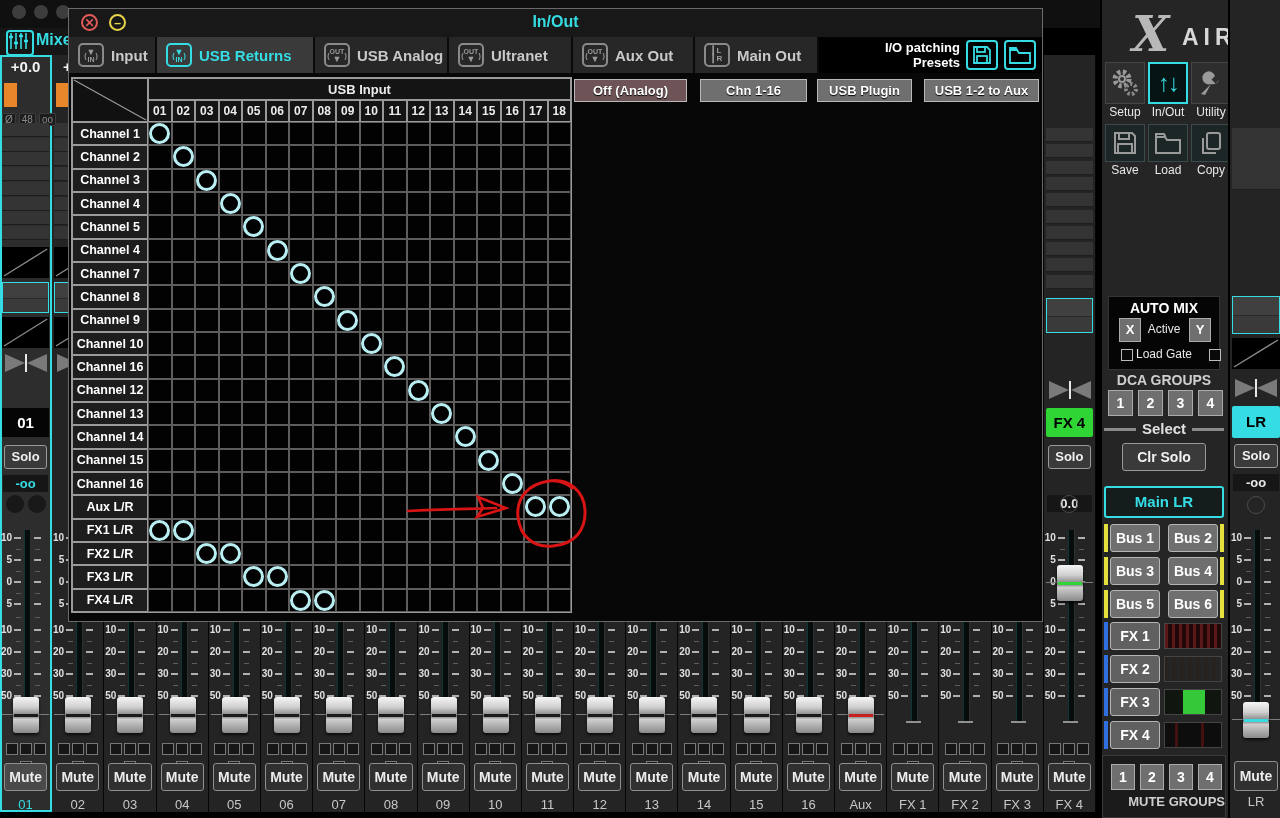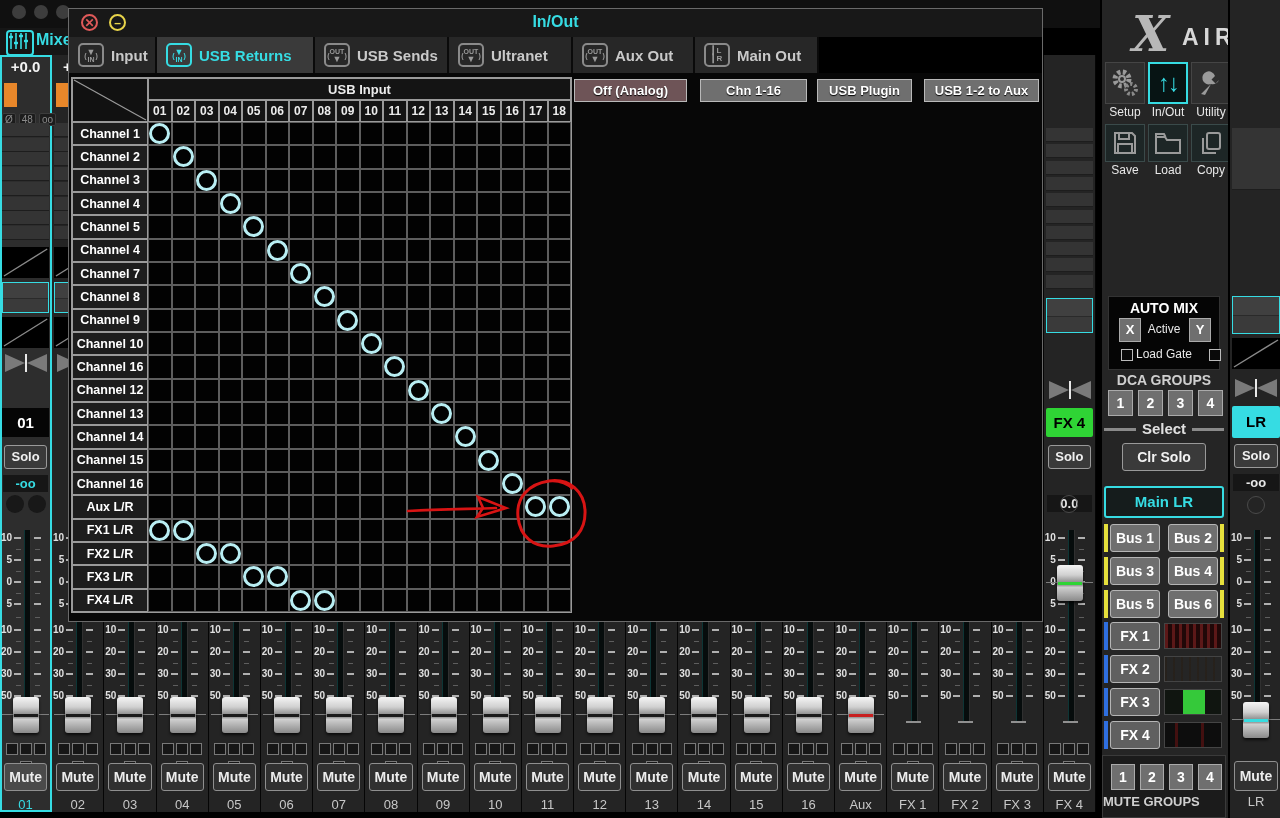--- a/index.html
+++ b/index.html
@@ -116,21 +116,21 @@
   .busbtn{width:50px;height:28px;background:#6f6f6f;border:1px solid #b5b5b5;border-radius:3px;color:#fff;
           font-weight:bold;font-size:14px;text-align:center;line-height:26px;box-sizing:border-box;}
   .ybar{width:4px;height:28px;background:#e6e03c;}
   .bbar{width:4px;height:28px;background:#2f6fe0;}
   .fxbtn{width:50px;height:28px;background:#606060;border:1px solid #b5b5b5;border-radius:3px;color:#fff;
          font-weight:bold;font-size:14px;text-align:center;line-height:26px;box-sizing:border-box;}
   .rack{left:62px;width:58px;height:26px;border:1px solid #444;box-sizing:border-box;}
   #mgpanel{left:0;top:755px;width:124px;height:63px;background:#1b1b1b;border:1px solid #3a3a3a;box-sizing:border-box;}
   .mgbtn{top:8px;width:24px;height:26px;background:#6f6f6f;border:1px solid #aaa;color:#fff;font-weight:bold;
          font-size:14px;text-align:center;line-height:24px;box-sizing:border-box;}
-  #mg-label{left:0;right:0;top:38px;text-align:left;color:#cfcfcf;font-weight:bold;font-size:13px;}
+  #mg-label{left:0;right:0;top:38px;text-align:right;color:#cfcfcf;font-weight:bold;font-size:13px;}
   
   #lrcol{left:126px;top:0;width:54px;height:818px;background:#242424;border-left:2px solid #000;box-sizing:border-box;}
   svg{display:block;}
   #annotation{left:0;top:0;width:1280px;height:818px;z-index:40;pointer-events:none;}
 </style>
 </head>
 <body>
 
 <div class="abs" id="topbar">
   <div class="abs windot" style="left:12px"></div>
@@ -1813,21 +1813,21 @@
           <span>)</span>
         </span>
         <span>USB Returns</span>
       </div>
       <div class="tab" style="width:134px">
        <span class="tabicon">
           <span>(</span>
           <span style="text-align:center">OUT<span class="arr">▼</span></span>
           <span>)</span>
         </span>
-        <span>USB Sends</span>
+        <span>USB Analog</span>
       </div>
       <div class="tab" style="width:124px">
        <span class="tabicon">
           <span>(</span>
           <span style="text-align:center">OUT<span class="arr">▼</span></span>
           <span>)</span>
         </span>
         <span>Ultranet</span>
       </div>
       <div class="tab" style="width:122px">
@@ -1837,20 +1837,36 @@
           <span>)</span>
         </span>
         <span>Aux Out</span>
       </div>
       <div class="tab" style="width:124px">
        <span class="tabicon">
           <span style="letter-spacing:1px;font-size:8px;line-height:8px">┃L<br>┃R</span>
         </span>
         <span>Main Out</span>
       </div>
+      <div id="presets">
+    <div id="presets-label">I/O patching<br>Presets</div>
+    <div class="picon">
+      <svg width="20" height="20" viewBox="0 0 20 20" stroke="#36dce3" fill="none" stroke-width="1.8">
+        <path d="M2,2 h13 l3,3 v13 h-16 z"></path>
+            <rect x="5" y="2" width="8" height="5"></rect>
+            <rect x="5" y="11" width="10" height="7"></rect>
+          </svg>
+        </div>
+    <div class="picon">
+      <svg width="22" height="18" viewBox="0 0 22 18" stroke="#36dce3" fill="none" stroke-width="1.8">
+        <path d="M1,4 h7 l2,3 h11 v10 h-20 z"></path>
+            <path d="M1,4 v-2 h6 l1,2"></path>
+          </svg>
+        </div>
+  </div>
     </div>
 
   <div class="abs" id="matrix" style="grid-template-columns: 76px repeat(18, 23.5px); grid-template-rows: 22px 22px repeat(21, 23.33px);">
       <div class="mcell mcorner" style="grid-row:1/3;grid-column:1">
      <svg width="74" height="42" viewBox="0 0 74 42">
           <line x1="1" y1="1" x2="73" y2="41" stroke="#9a9a9a" stroke-width="1.2"></line>
         </svg>
       </div>
       <div class="mcell mhead" style="grid-row:1;grid-column:2/20;font-size:13px">USB Input</div>
       <div class="mcell mhead">01</div>

